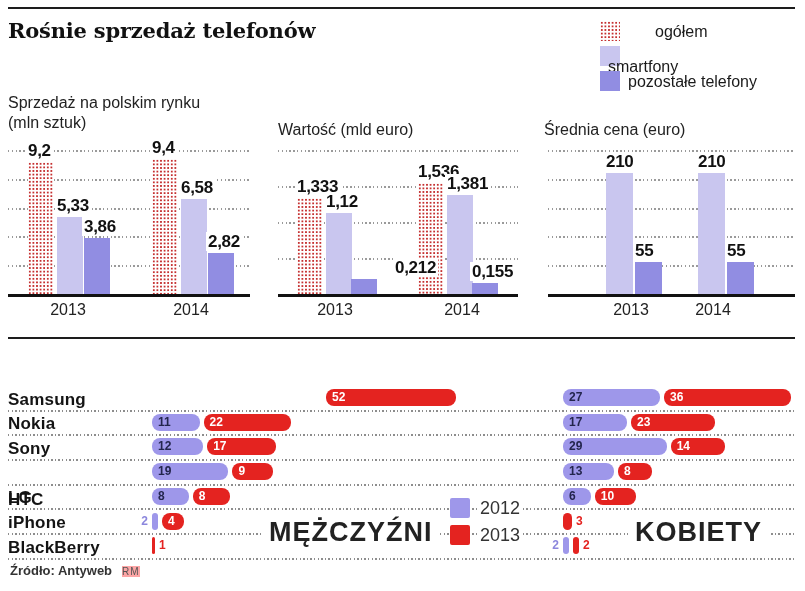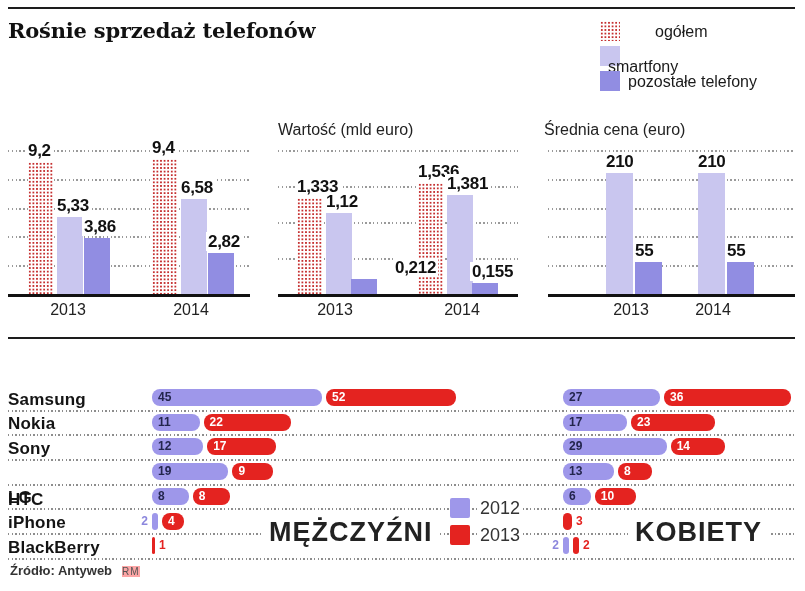--- a/index.html
+++ b/index.html
@@ -38,20 +38,24 @@
 
   <div>
     <div class="abs sw pattern" style="left:600px;top:21px;"></div>
     <div class="abs legrow" style="left:628px;top:23px;margin-left:27px;">ogółem</div>
     <div class="abs sw" style="left:600px;top:46px;background:#c9c6ef;"></div>
     <div class="abs legrow" style="left:608px;top:48px;margin-top:10px;">smartfony</div>
     <div class="abs sw" style="left:600px;top:71px;background:#918de2;"></div>
     <div class="abs legrow" style="left:628px;top:73px;">pozostałe telefony</div>
   </div>
 
+  <div class="abs chart-title" style="left:8px;top:93px;">
+    <div>Sprzedaż na polskim rynku</div>
+    <div>(mln sztuk)</div>
+  </div>
   <div class="abs chart-title" style="left:278px;top:120px;">Wartość (mld euro)</div>
   <div class="abs chart-title" style="left:544px;top:120px;text-align:right;">Średnia cena (euro)</div>
 
   <div class="abs rule" style="left:8px;top:337px;width:787px;height:2px;"></div>
 
   <div id="stage" class="abs" style="left:0;top:0;width:805px;height:591px;">
       <div class="grid" style="left: 8px; top: 265.2px; width: 242px; position: absolute;"></div>
       <div class="grid" style="left: 8px; top: 236.4px; width: 242px; position: absolute;"></div>
       <div class="grid" style="left: 8px; top: 207.6px; width: 242px; position: absolute;"></div>
       <div class="grid" style="left: 8px; top: 178.8px; width: 242px; position: absolute;"></div>
@@ -101,21 +105,20 @@
       <div class="bar" style="left: 606px; top: 173.04px; width: 27px; height: 120.96px; position: absolute; background: rgb(201, 198, 239);"></div>
       <div class="vlabel" style="left: 604px; top: 152.04px; position: absolute;">210</div>
       <div class="bar" style="left: 698px; top: 173.04px; width: 27px; height: 120.96px; position: absolute; background: rgb(201, 198, 239);"></div>
       <div class="vlabel" style="left: 696px; top: 152.04px; position: absolute;">210</div>
       <div class="bar" style="left: 635px; top: 262.32px; width: 27px; height: 31.68px; position: absolute; background: rgb(145, 141, 226);"></div>
       <div class="vlabel" style="left: 633px; top: 241.32px; position: absolute;">55</div>
       <div class="bar" style="left: 727px; top: 262.32px; width: 27px; height: 31.68px; position: absolute; background: rgb(145, 141, 226);"></div>
       <div class="vlabel" style="left: 725px; top: 241.32px; position: absolute;">55</div>
       <div class="brand" style="left: 8px; top: 389.5px; position: absolute;">Samsung</div>
       <div class="dot-h" style="left: 8px; top: 409.5px; width: 787px; position: absolute;"></div>
-      <div class="bar" style="left: 152px; top: 389px; width: 170px; height: 17px; background: rgb(158, 151, 234); border-radius: 8px; position: absolute; color: rgb(35, 37, 77); font: 700 12px / 17px &quot;Liberation Sans&quot;, &quot;DejaVu Sans&quot;, sans-serif; padding-left: 6px; box-sizing: border-box;">45</div>
       <div class="bar" style="left: 326px; top: 389px; width: 130.4px; height: 17px; background: rgb(228, 35, 32); border-radius: 8px; position: absolute; color: rgb(255, 255, 255); font: 700 12px / 17px &quot;Liberation Sans&quot;, &quot;DejaVu Sans&quot;, sans-serif; padding-left: 6px; box-sizing: border-box;">52</div>
       <div class="bar" style="left: 563px; top: 389px; width: 97.1px; height: 17px; background: rgb(158, 151, 234); border-radius: 8px; position: absolute; color: rgb(35, 37, 77); font: 700 12px / 17px &quot;Liberation Sans&quot;, &quot;DejaVu Sans&quot;, sans-serif; padding-left: 6px; box-sizing: border-box;">27</div>
       <div class="bar" style="left: 664.1px; top: 389px; width: 126.8px; height: 17px; background: rgb(228, 35, 32); border-radius: 8px; position: absolute; color: rgb(255, 255, 255); font: 700 12px / 17px &quot;Liberation Sans&quot;, &quot;DejaVu Sans&quot;, sans-serif; padding-left: 6px; box-sizing: border-box;">36</div>
       <div class="brand" style="left: 8px; top: 414.2px; position: absolute;">Nokia</div>
       <div class="dot-h" style="left: 8px; top: 434.2px; width: 787px; position: absolute;"></div>
       <div class="bar" style="left: 152px; top: 413.7px; width: 47.6px; height: 17px; background: rgb(158, 151, 234); border-radius: 8px; position: absolute; color: rgb(35, 37, 77); font: 700 12px / 17px &quot;Liberation Sans&quot;, &quot;DejaVu Sans&quot;, sans-serif; padding-left: 6px; box-sizing: border-box;">11</div>
       <div class="bar" style="left: 203.6px; top: 413.7px; width: 87.2px; height: 17px; background: rgb(228, 35, 32); border-radius: 8px; position: absolute; color: rgb(255, 255, 255); font: 700 12px / 17px &quot;Liberation Sans&quot;, &quot;DejaVu Sans&quot;, sans-serif; padding-left: 6px; box-sizing: border-box;">22</div>
       <div class="bar" style="left: 563px; top: 413.7px; width: 64.1px; height: 17px; background: rgb(158, 151, 234); border-radius: 8px; position: absolute; color: rgb(35, 37, 77); font: 700 12px / 17px &quot;Liberation Sans&quot;, &quot;DejaVu Sans&quot;, sans-serif; padding-left: 6px; box-sizing: border-box;">17</div>
       <div class="bar" style="left: 631.1px; top: 413.7px; width: 83.9px; height: 17px; background: rgb(228, 35, 32); border-radius: 8px; position: absolute; color: rgb(255, 255, 255); font: 700 12px / 17px &quot;Liberation Sans&quot;, &quot;DejaVu Sans&quot;, sans-serif; padding-left: 6px; box-sizing: border-box;">23</div>
       <div class="brand" style="left: 8px; top: 438.9px; position: absolute;">Sony</div>

